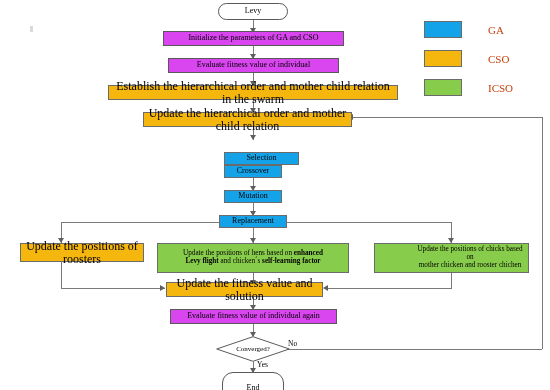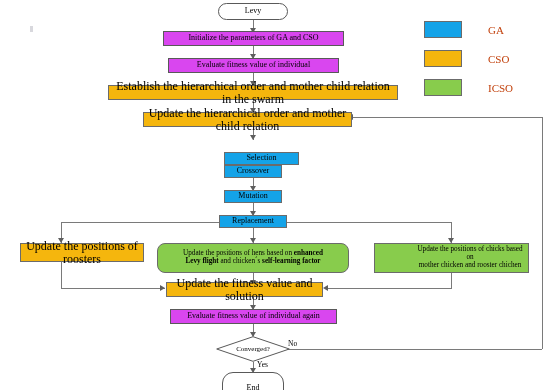--- a/index.html
+++ b/index.html
@@ -231,21 +231,21 @@
   </div>
 
   <div class="node proc-ga" style="left:219px; top:215px; width:68px; height:13px;">
     <span class="txt">Replacement</span>
   </div>
 
   <div class="node proc-cso" style="left:20px; top:243px; width:124px; height:19px;">
     <span class="txt">Update the positions of roosters</span>
   </div>
 
-  <div class="node proc-icso" style="left:157px; top:243px; width:192px; height:30px;border-radius:8px;">
+  <div class="node proc-icso" style="left:157px; top:243px; width:192px; height:30px;">
     <span class="txt">
       <span>Update the positions of hens based on </span><b>enhanced</b><br>
       <b>Levy flight</b><span> and chicken´s </span><b>self-learning factor</b>
     </span>
   </div>
 
   <div class="node proc-icso" style="left:374px; top:243px; width:155px; height:30px;padding-left:37px;">
     <span class="txt">
       <span>Update the positions of chicks based on</span><br>
       <span>mother chicken and rooster chichen</span>

